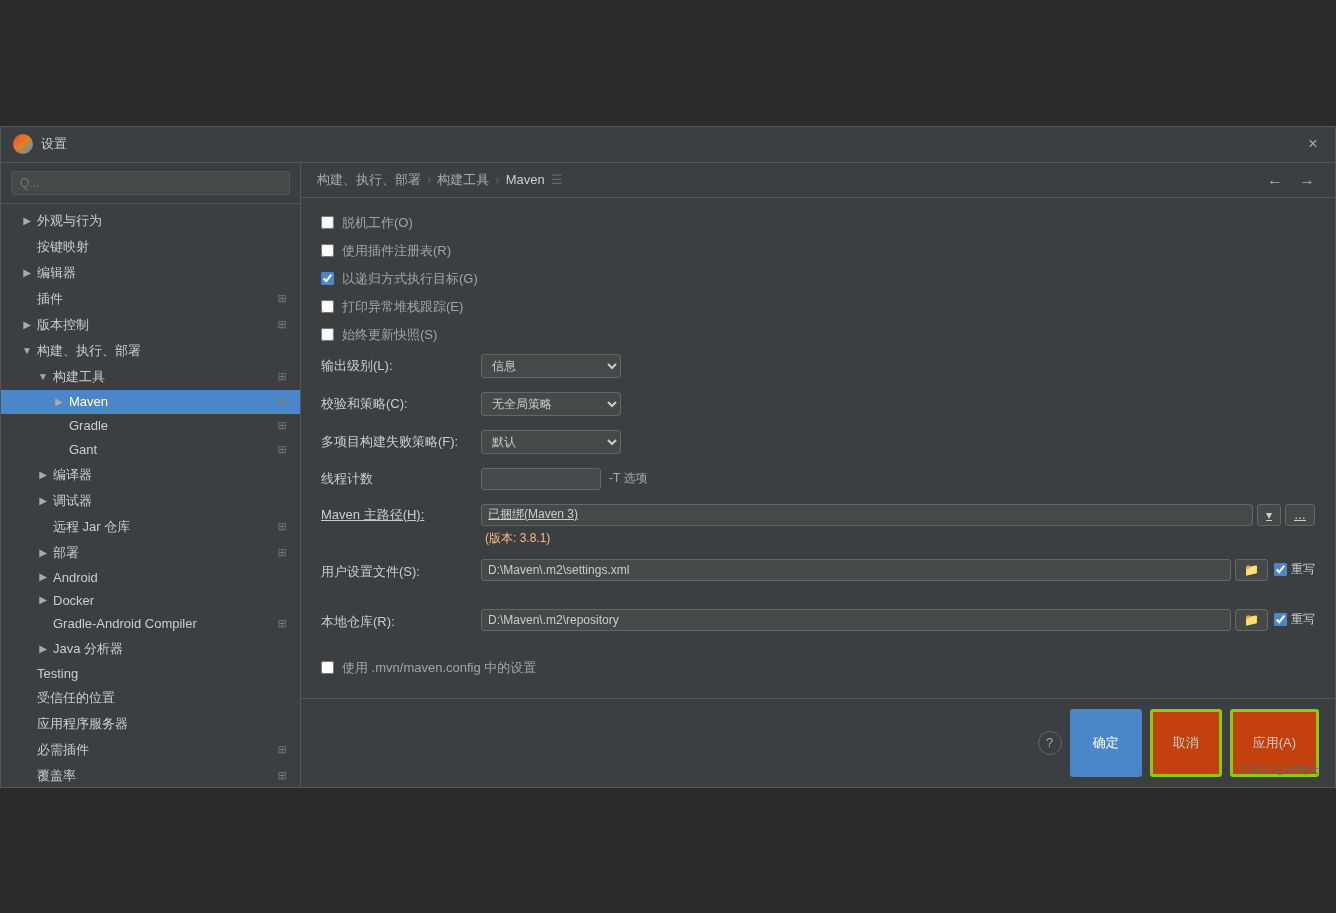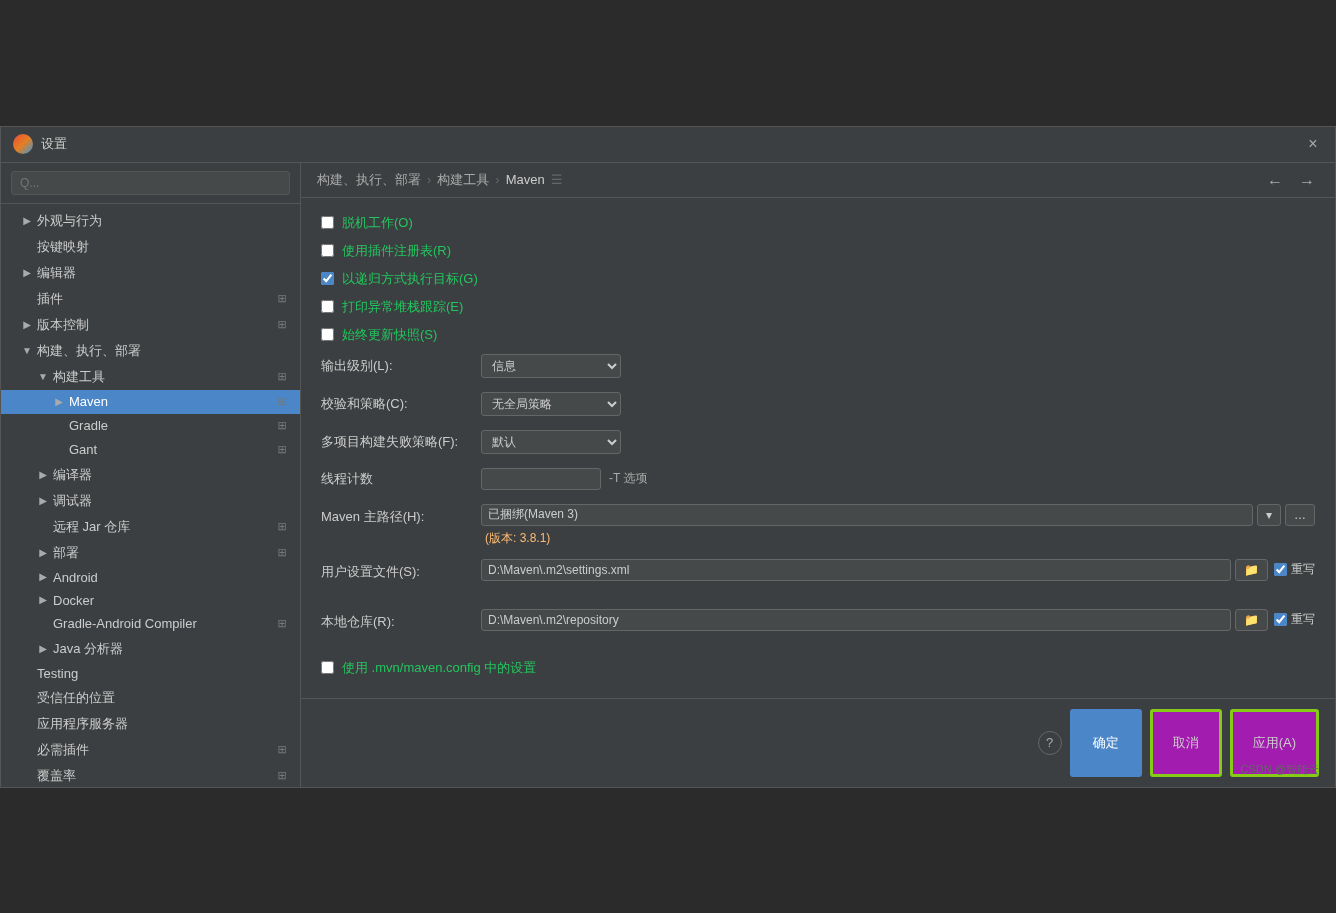--- a/index.html
+++ b/index.html
@@ -155,21 +155,21 @@
       display: flex;
       align-items: center;
       margin-bottom: 10px;
     }
     .checkbox-row input[type="checkbox"] {
       margin-right: 8px;
       cursor: pointer;
       accent-color: #4a86c8;
     }
     .checkbox-label {
-      color: #22c55e;
+      color: #a3a3a3;
       font-size: 13px;
       cursor: pointer;
     }
     .form-row {
       display: flex;
       align-items: center;
       margin-bottom: 14px;
     }
     .form-label {
       color: #ccc;
@@ -197,22 +197,23 @@
       background: #45494a;
       border: 1px solid #666;
       border-radius: 3px;
       color: #ccc;
       padding: 3px 6px;
       font-size: 12px;
       outline: none;
     }
     .maven-path-row {
       display: flex;
-      align-items: flex-end;
+      align-items: center;
       margin-bottom: 4px;
+      text-decoration: underline;
     }
     .maven-path-label {
       color: #ccc;
       font-size: 13px;
       width: 160px;
       flex-shrink: 0;
     }
     .maven-path-input {
       flex: 1;
       background: #45494a;
@@ -299,21 +300,21 @@
       font-size: 13px;
       cursor: pointer;
       border: 3px solid #84cc16;
     }
     .btn-primary {
       background: #4a86c8;
       color: #fff;
       border-color: #4a86c8;
     }
     .btn-default {
-      background: #a21caf;
+      background: #c2410c;
       color: #ccc;
     }
     .watermark {
       position: absolute;
       bottom: 10px;
       right: 16px;
       color: #666;
       font-size: 11px;
     }
     .help-btn {

